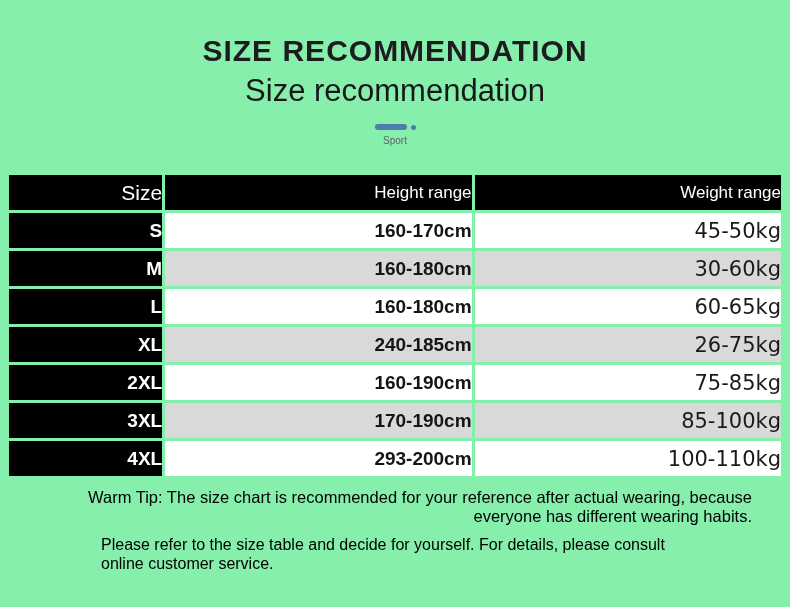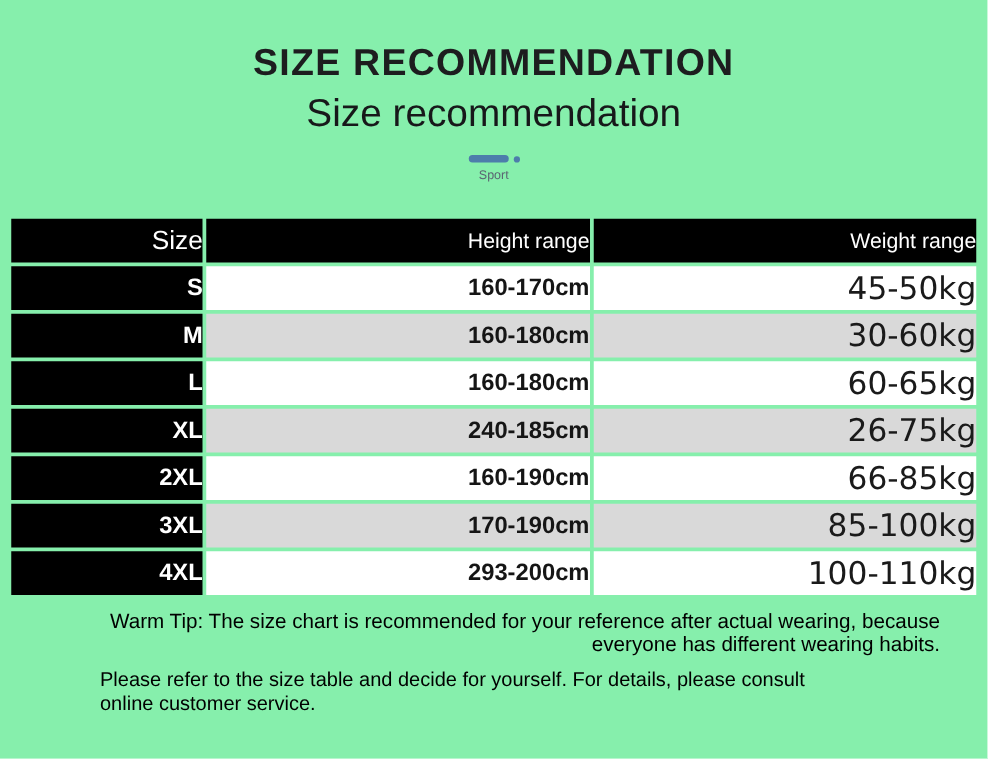--- a/index.html
+++ b/index.html
@@ -56,34 +56,34 @@
   .size-table thead th.size-head { font-size:21px; }
   .size-table td.size-cell {
     background:#000; color:#fff;
     font-weight:700; font-size:19px;
   }
   .size-table td.height-cell {
     font-weight:700; font-size:19px; color:#151515; background:#fff;
   }
   .size-table td.weight-cell {
     font-family:"DejaVu Sans", sans-serif;
-    font-weight:400; font-size:25px; color:#1a1a1a; background:#fff;
+    font-weight:400; font-size:21px; color:#1a1a1a; background:#fff;
   }
   .size-table tr.alt td.height-cell,
   .size-table tr.alt td.weight-cell { background:#d9d9d9; }
 
   .tip {
     margin:9px 0 0 55px;
     width:697px;
     font-size:16.5px; line-height:19px;
     color:#000;
     text-align:right;
   }
   .advice {
-    margin:9px 0 0 80px;
+    margin:9px 0 0 101px;
     width:578px;
     font-size:16px; line-height:19px;
     color:#000;
   }
 </style>
 </head>
 <body>
 
 <div class="page">
 
@@ -126,21 +126,21 @@
         <td class="weight-cell">60-65kg</td>
       </tr>
       <tr class="alt">
         <td class="size-cell">XL</td>
         <td class="height-cell">240-185cm</td>
         <td class="weight-cell">26-75kg</td>
       </tr>
       <tr>
         <td class="size-cell">2XL</td>
         <td class="height-cell">160-190cm</td>
-        <td class="weight-cell">66-85kg</td>
+        <td class="weight-cell">75-85kg</td>
       </tr>
       <tr class="alt">
         <td class="size-cell">3XL</td>
         <td class="height-cell">170-190cm</td>
         <td class="weight-cell">85-100kg</td>
       </tr>
       <tr>
         <td class="size-cell">4XL</td>
         <td class="height-cell">293-200cm</td>
         <td class="weight-cell">100-110kg</td>

